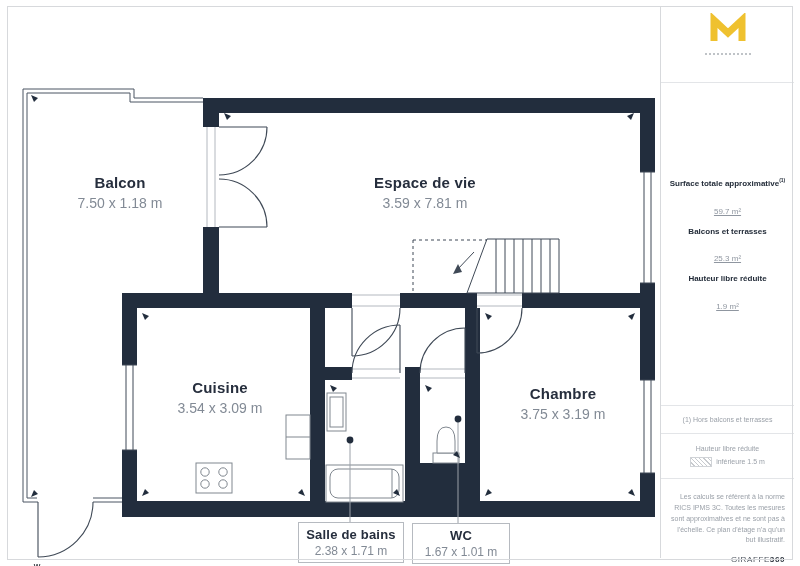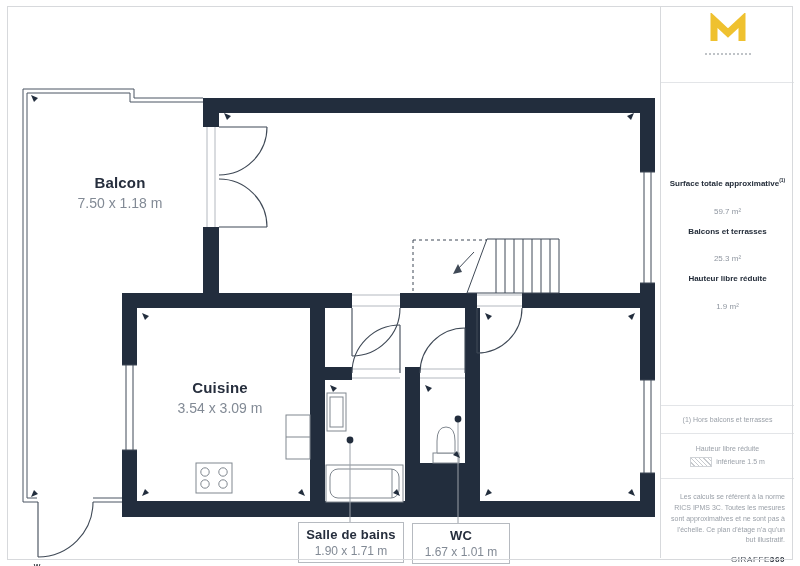--- a/index.html
+++ b/index.html
@@ -22,21 +22,21 @@
   #sidebar{position:absolute;left:660px;top:7px;width:133px;height:551px;border-left:1px solid #d7d9dc;
            background:#fff;}
   .sb-divider{position:absolute;left:0;width:100%;height:0;border-top:1px solid #e3e5e8;}
   .logo-block{position:absolute;top:6px;left:0;width:100%;text-align:center;}
   .logo-word{font-size:16.5px;font-weight:700;color:#1e2630;letter-spacing:.3px;margin-top:1px;}
   .logo-tagline{width:46px;height:3px;margin:3px auto 0;border-bottom:2px dotted #bfc3c7;}
   .measures{position:absolute;top:76px;left:0;width:100%;height:322px;display:flex;
             flex-direction:column;justify-content:center;align-items:center;gap:9px;text-align:center;}
   .m-label{font-size:8px;font-weight:700;color:#232c39;}
   .m-label sup{font-size:5px;}
-  .m-value{font-size:8px;color:#8f96a0;margin-top:19px;}
+  .m-value{font-size:8px;color:#8f96a0;margin-top:19px;text-decoration:underline;}
   .sb-small{font-size:7px;color:#9ba1a9;}
   .footnote-block{position:absolute;top:398px;left:0;width:100%;height:28px;display:flex;
                   align-items:center;justify-content:center;text-align:center;}
   .legend-block{position:absolute;top:426px;left:0;width:100%;height:45px;display:flex;
                 flex-direction:column;align-items:center;justify-content:center;gap:5px;text-align:center;}
   .legend-item{display:flex;align-items:center;gap:4px;}
   .hatch{width:20px;height:8px;border:1px solid #d0d3d7;
          background:repeating-linear-gradient(45deg,#fff,#fff 2px,#c8cbcf 2px,#c8cbcf 3px);}
   .disclaimer-block{position:absolute;top:471px;left:0;width:100%;text-align:right;padding:14px 9px 0;
                     box-sizing:border-box;}
@@ -190,29 +190,37 @@
         <path d="M27,519 L45,537" transform="rotate(8 36 528)"></path>
         <path d="M45,519 L27,537" transform="rotate(8 36 528)"></path>
       </g>
     </svg>
 
     
     <div class="room-label" style="left:120px;top:137px;">
       <div class="room-name">Balcon</div>
       <div class="room-dims">7.50 x 1.18 m</div>
     </div>
+    <div class="room-label" style="left:425px;top:137px;">
+      <div class="room-name">Espace de vie</div>
+      <div class="room-dims">3.59 x 7.81 m</div>
+    </div>
     <div class="room-label" style="left:220px;top:342px;">
       <div class="room-name">Cuisine</div>
       <div class="room-dims">3.54 x 3.09 m</div>
     </div>
+    <div class="room-label" style="left:563px;top:348px;">
+      <div class="room-name">Chambre</div>
+      <div class="room-dims">3.75 x 3.19 m</div>
+    </div>
 
     
     <div class="callout" style="left:298px;top:467px;width:92px;">
       <div class="room-name">Salle de bains</div>
-      <div class="room-dims">1.90 x 1.71 m</div>
+      <div class="room-dims">2.38 x 1.71 m</div>
     </div>
     <div class="callout" style="left:412px;top:468px;width:84px;">
       <div class="room-name">WC</div>
       <div class="room-dims">1.67 x 1.01 m</div>
     </div>
 
     
     <div class="level" style="left:339px;top:541px;">Niveau 0</div>
 
     

